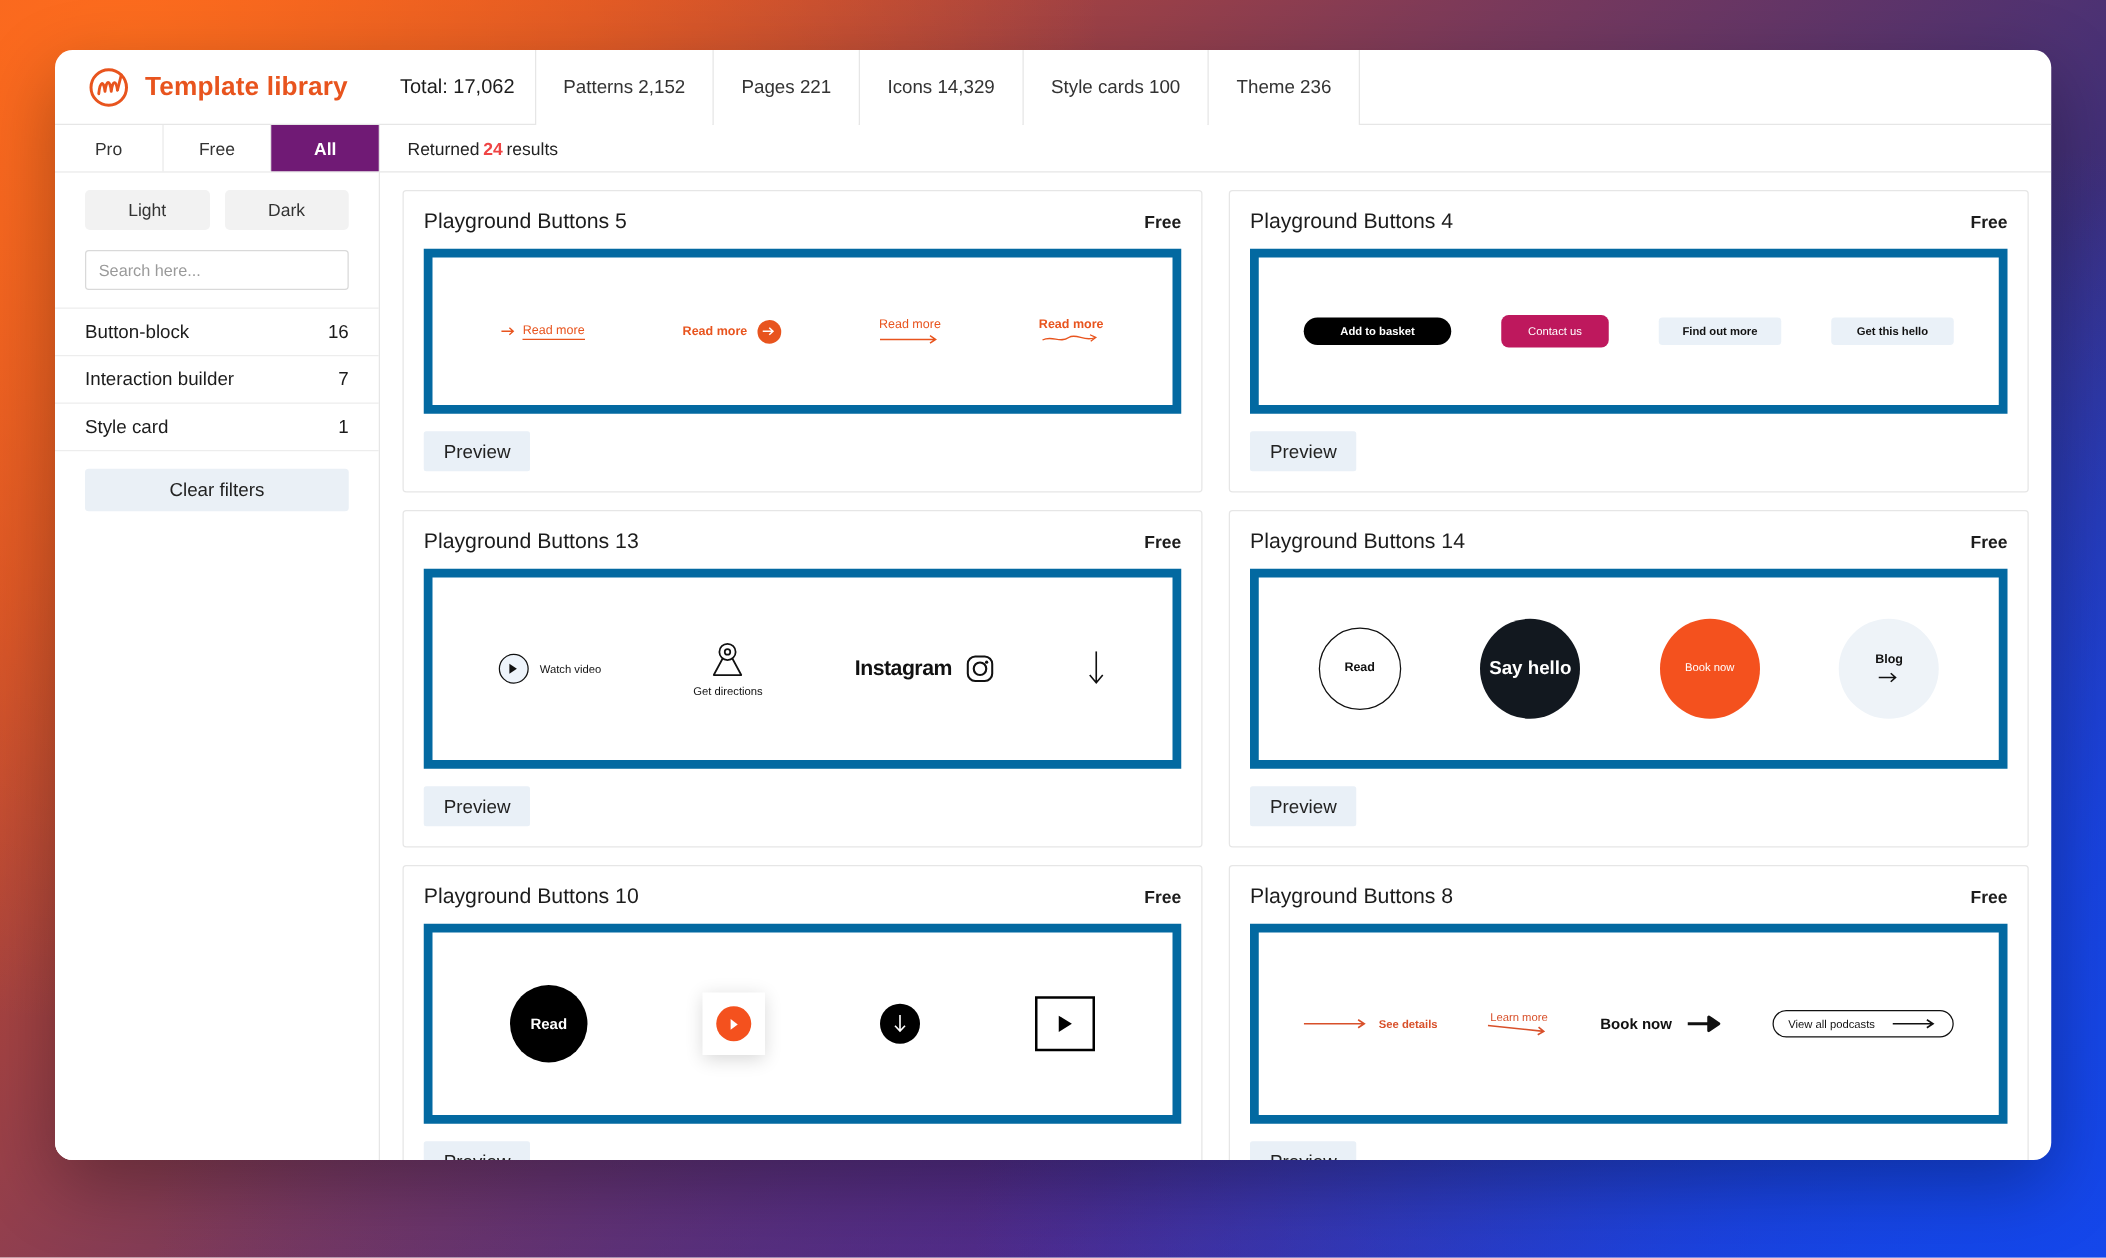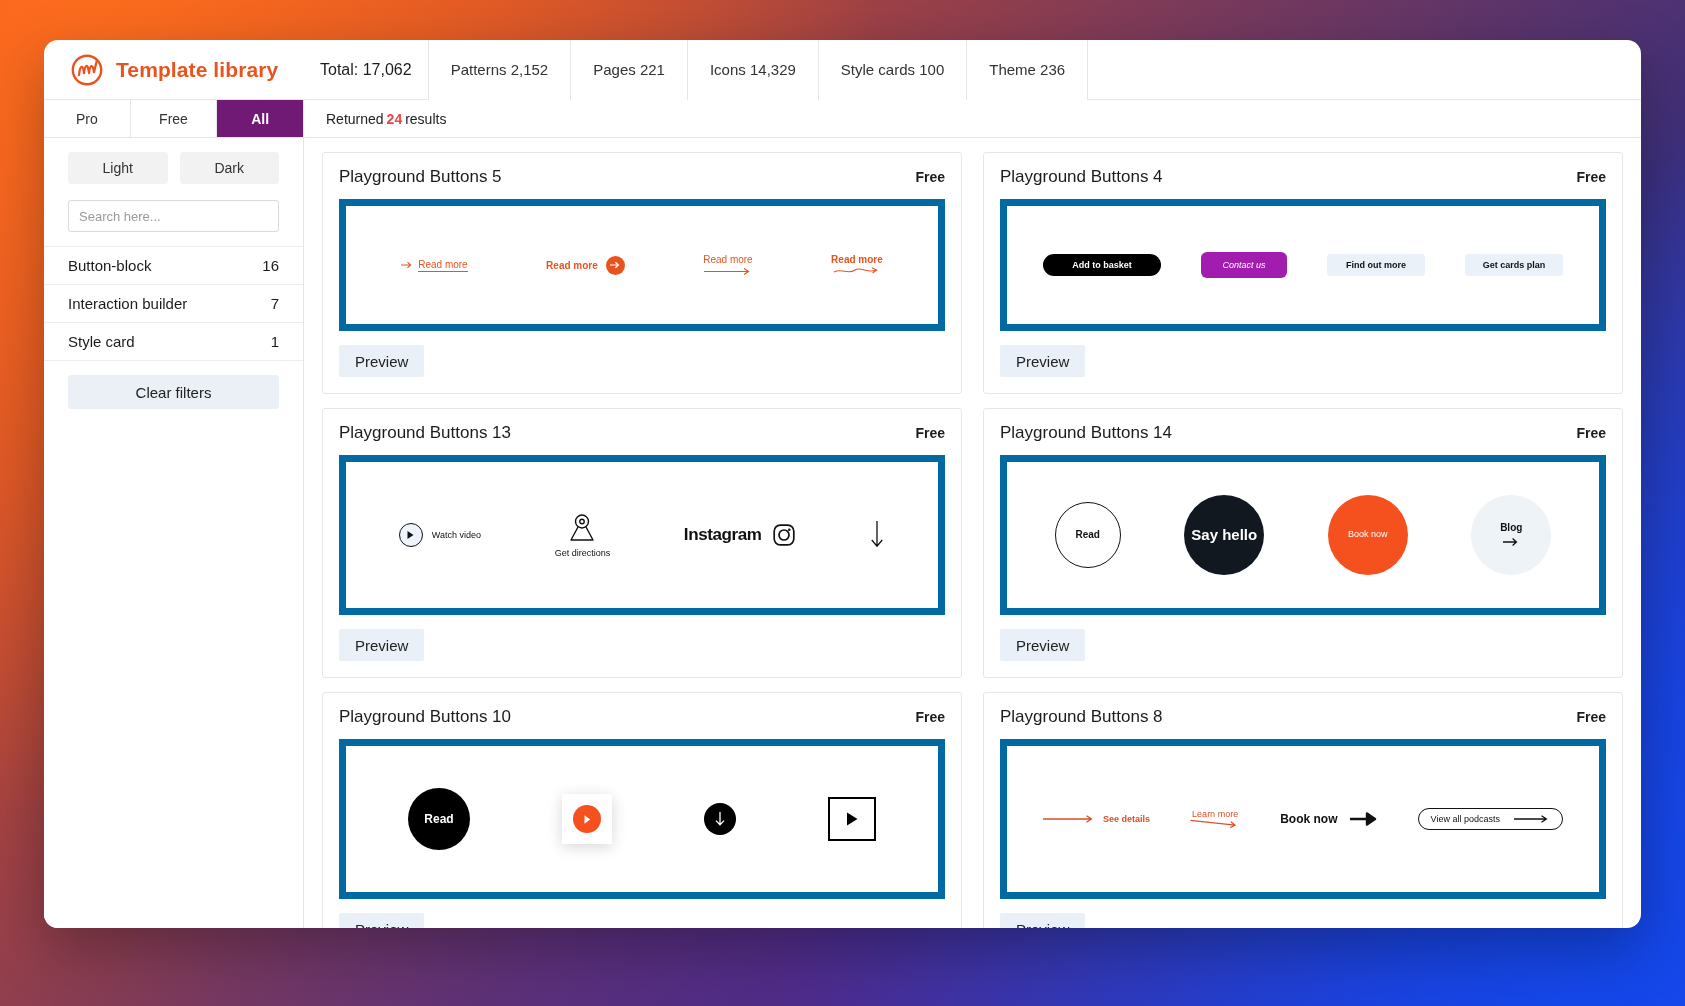--- a/index.html
+++ b/index.html
@@ -156,21 +156,21 @@
   .rm1 { display:flex; align-items:center; gap:5px; color:#e8541e; font-size:10px; }
   .rm1 .txt { border-bottom:1.5px solid #e8541e; padding-bottom:1px; }
   .rm2 { display:flex; align-items:center; gap:8px; color:#e8541e; font-size:10px; font-weight:700; }
   .circ-arrow { width:19px; height:19px; border-radius:50%; background:#e8541e; display:flex; align-items:center; justify-content:center; }
   .rm3 { display:flex; flex-direction:column; align-items:center; gap:2px; color:#e8541e; font-size:10px; }
   .rm4 { display:flex; flex-direction:column; align-items:center; gap:1px; color:#e8541e; font-size:10px; font-weight:700; }
 
   
   .pill { display:flex; align-items:center; justify-content:center; font-size:9px; font-weight:700; }
   .pill.black { background:#000; color:#fff; border-radius:20px; width:118px; height:22px; }
-  .pill.orange { background:#a21caf; color:#fff; border-radius:6px; width:86px; height:26px; font-weight:500;font-style:italic; }
+  .pill.orange { background:#be185d; color:#fff; border-radius:6px; width:86px; height:26px; font-weight:500; }
   .pill.pale { background:#eaf1f8; color:#111; border-radius:3px; width:98px; height:22px; }
 
   
   .wv { display:flex; align-items:center; gap:9px; }
   .wv-circle { width:24px; height:24px; border-radius:50%; border:1.3px solid #111; display:flex; align-items:center; justify-content:center; background:#eef4fb; }
   .wv-label { font-size:9px; color:#111; }
   .gd { display:flex; flex-direction:column; align-items:center; gap:5px; }
   .gd-label { font-size:9px; color:#111; }
   .ig { display:flex; align-items:center; gap:12px; }
   .ig-word { font-size:17px; font-weight:700; color:#111; letter-spacing:-.4px; }
@@ -403,21 +403,21 @@
 
             <div class="card">
               <div class="card-head">
                 <span class="card-title">Playground Buttons 4</span>
                 <span class="card-badge">Free</span>
               </div>
               <div class="card-canvas">
                 <span class="pill black">Add to basket</span>
                 <span class="pill orange">Contact us</span>
                 <span class="pill pale">Find out more</span>
-                <span class="pill pale">Get cards plan</span>
+                <span class="pill pale">Get this hello</span>
               </div>
               <div class="preview-btn">Preview</div>
             </div>
 
             <div class="card">
               <div class="card-head">
                 <span class="card-title">Playground Buttons 14</span>
                 <span class="card-badge">Free</span>
               </div>
               <div class="card-canvas tall">

